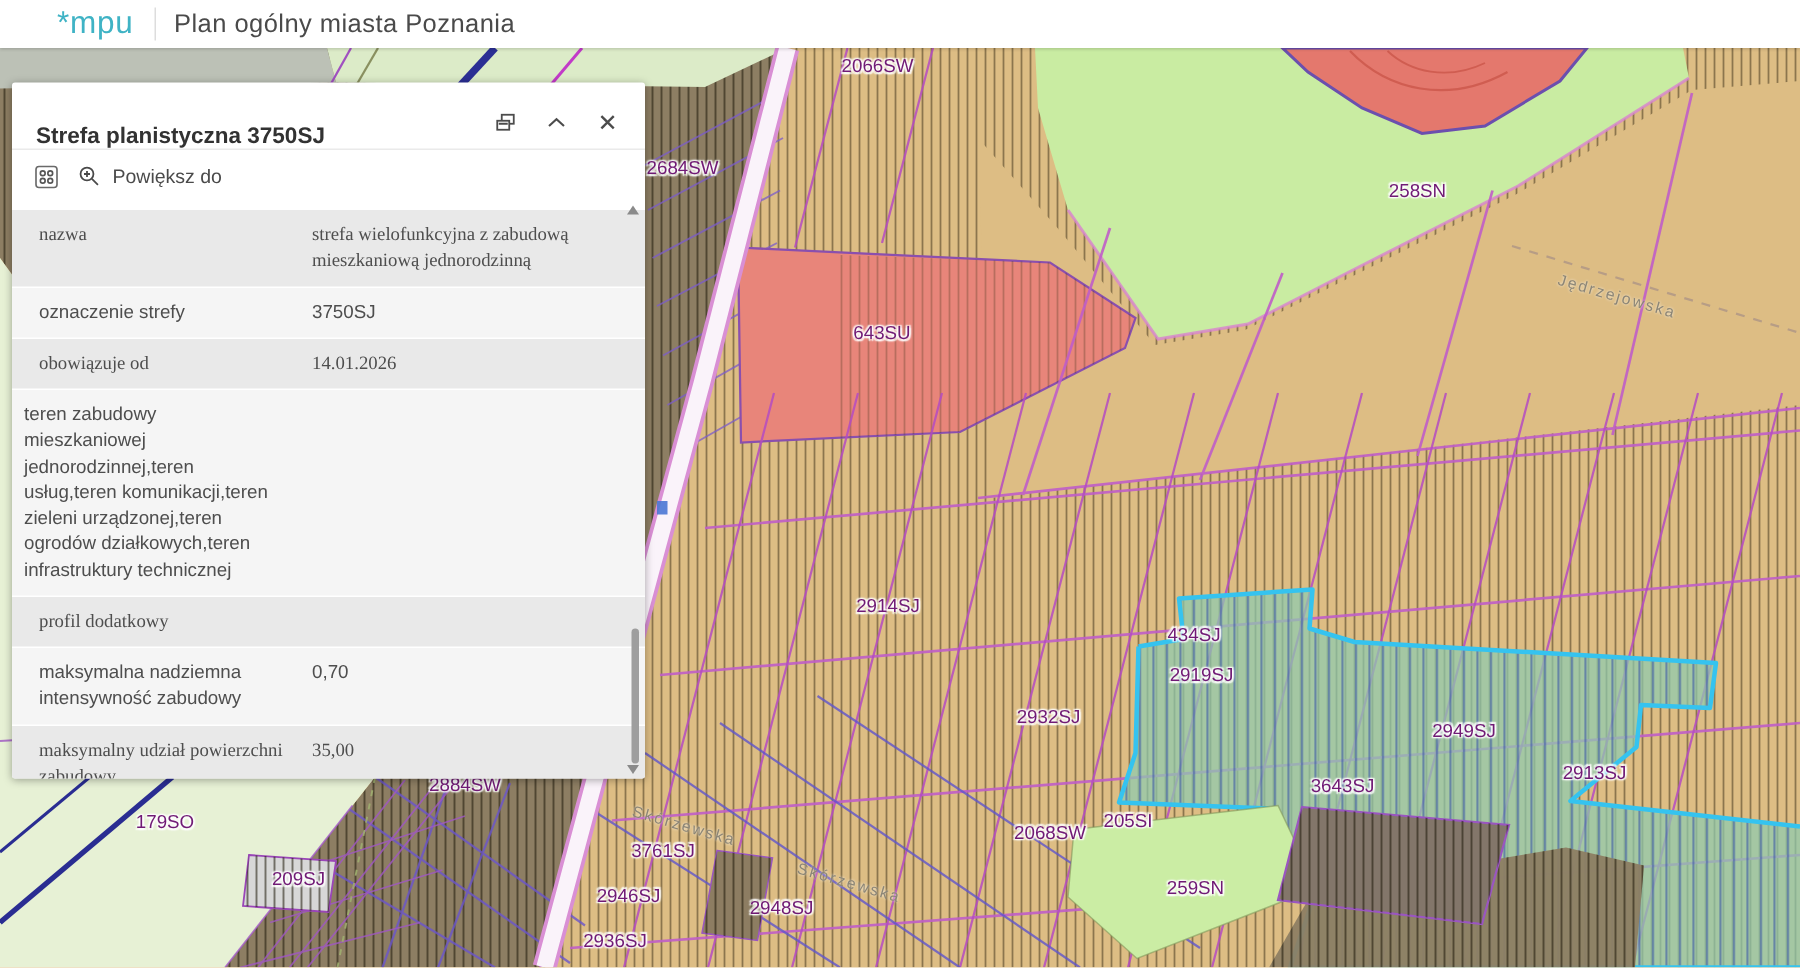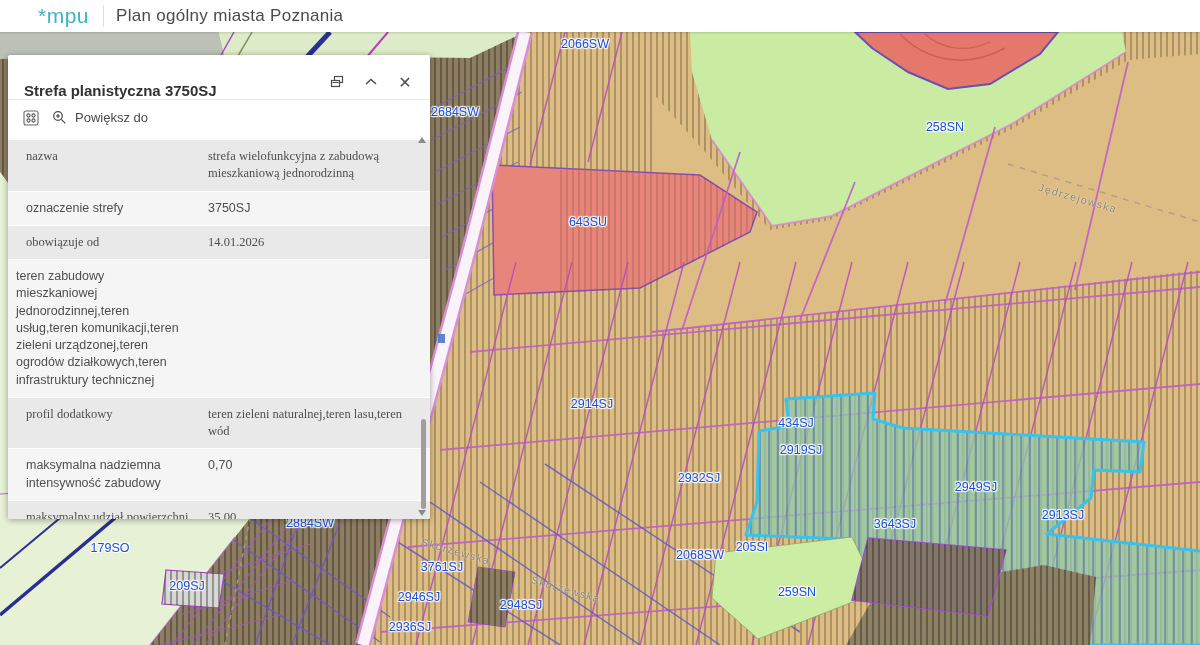--- a/index.html
+++ b/index.html
@@ -9,21 +9,21 @@
   .topbar{position:absolute;left:0;top:0;width:1200px;height:32px;background:#ffffff;z-index:30;
           display:flex;align-items:center;box-shadow:0 1px 2px rgba(0,0,0,.15);}
   .logo{color:#3fb3c5;font-size:21px;font-weight:500;letter-spacing:.5px;margin-left:38px;}
   .topbar .vsep{width:1px;height:22px;background:#ddd;margin:0 12px 0 14px;}
   .apptitle{color:#4a4a4a;font-size:17px;letter-spacing:.3px;}
 
   
   .map{position:absolute;left:0;top:32px;width:1200px;height:613px;z-index:1;}
   .map svg{display:block;}
   .map-labels{position:absolute;left:0;top:32px;width:1200px;height:613px;z-index:5;pointer-events:none;}
-  .zlabel{position:absolute;transform:translate(-50%,-50%);font-size:12.5px;color:#1d4ed8;white-space:nowrap;
+  .zlabel{position:absolute;transform:translate(-50%,-50%);font-size:12.5px;color:#701a75;white-space:nowrap;
           text-shadow:0 0 2px #fff,1px 1px 1px #fff,-1px -1px 1px #fff,1px -1px 1px #fff,-1px 1px 1px #fff;}
   .slabel{position:absolute;transform:translate(-50%,-50%) rotate(16deg);font-size:10.5px;color:#8b8576;
           letter-spacing:1.5px;white-space:nowrap;text-shadow:0 0 2px rgba(255,255,255,.8);}
 
   
   .panel{position:absolute;left:8px;top:55px;width:422px;height:464px;background:#fff;z-index:20;
          box-shadow:0 1px 6px rgba(0,0,0,.35);border-radius:2px;overflow:hidden;}
   .panel-head{height:44px;display:flex;align-items:flex-end;}
   .panel-title{font-size:15px;font-weight:700;color:#323232;margin-left:16px;flex:1;}
   .phbtn{width:34px;height:34px;display:flex;align-items:center;justify-content:center;color:#4c4c4c;cursor:pointer;}
@@ -197,21 +197,21 @@
     <span class="zlabel" style="left:796px;top:391px">434SJ</span>
     <span class="zlabel" style="left:801px;top:418px">2919SJ</span>
     <span class="zlabel" style="left:699px;top:446px">2932SJ</span>
     <span class="zlabel" style="left:976px;top:455px">2949SJ</span>
     <span class="zlabel" style="left:895px;top:492px">3643SJ</span>
     <span class="zlabel" style="left:1063px;top:483px">2913SJ</span>
     <span class="zlabel" style="left:752px;top:515px">205SI</span>
     <span class="zlabel" style="left:700px;top:523px">2068SW</span>
     <span class="zlabel" style="left:797px;top:560px">259SN</span>
     <span class="zlabel" style="left:110px;top:516px">179SO</span>
-    <span class="zlabel" style="left:187px;top:554px">209SJ</span>
+    <span class="zlabel" style="left:199px;top:554px">209SJ</span>
     <span class="zlabel" style="left:442px;top:535px">3761SJ</span>
     <span class="zlabel" style="left:419px;top:565px">2946SJ</span>
     <span class="zlabel" style="left:521px;top:573px">2948SJ</span>
     <span class="zlabel" style="left:410px;top:595px">2936SJ</span>
     <span class="zlabel" style="left:310px;top:491px">2884SW</span>
     <span class="slabel" style="left:1078px;top:166px">Jędrzejowska</span>
     <span class="slabel" style="left:456px;top:519px">Skórzewska</span>
     <span class="slabel" style="left:566px;top:557px">Skórzewska</span>
   </div>
 
@@ -269,21 +269,20 @@
       </div>
       <div class="prow r-even">
         <div class="c">obowiązuje od</div>
         <div class="c v">14.01.2026</div>
       </div>
       <div class="prow r-odd">
         <div class="c v">teren zabudowy mieszkaniowej jednorodzinnej,teren usług,teren komunikacji,teren zieleni urządzonej,teren ogrodów działkowych,teren infrastruktury technicznej</div>
       </div>
       <div class="prow r-even">
         <div class="c">profil dodatkowy</div>
-        <div class="c v">teren zieleni naturalnej,teren lasu,teren wód</div>
       </div>
       <div class="prow r-odd">
         <div class="c">maksymalna nadziemna intensywność zabudowy</div>
         <div class="c v">0,70</div>
       </div>
       <div class="prow r-even">
         <div class="c">maksymalny udział powierzchni zabudowy</div>
         <div class="c v">35,00</div>
       </div>
 

